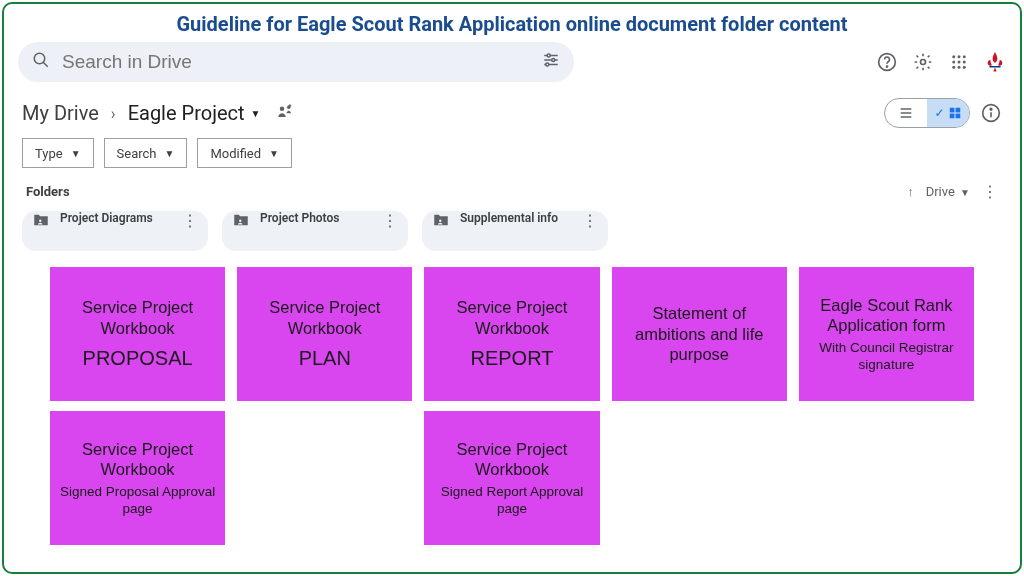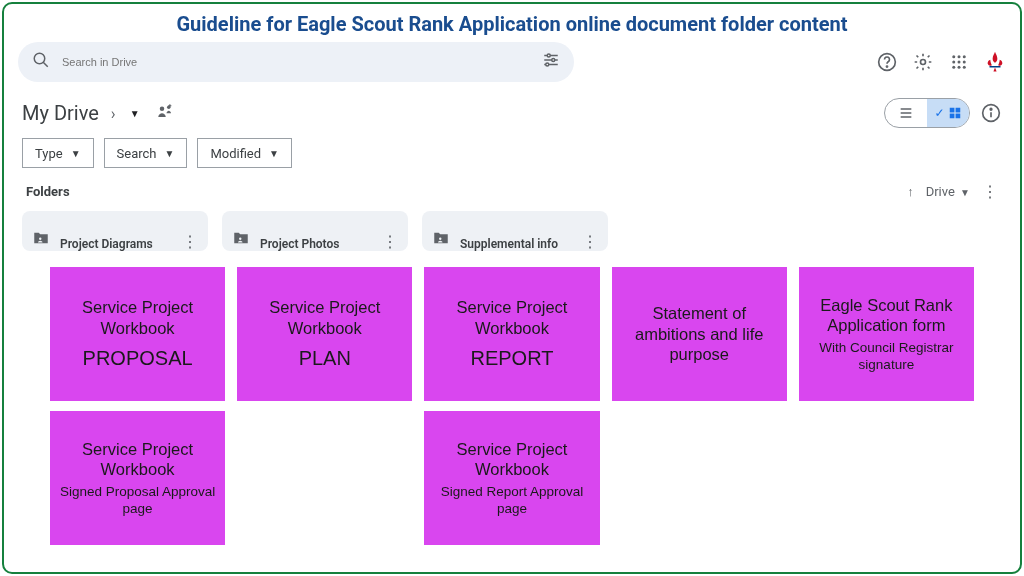--- a/index.html
+++ b/index.html
@@ -41,21 +41,21 @@
       flex: 1;
       max-width: 556px;
       padding: 0 14px;
       gap: 12px;
     }
     .search-icon { color: #5f6368; font-size: 18px; }
     .search-input {
       flex: 1;
       border: none;
       background: transparent;
-      font-size: 11px;
+      font-size: 19px;
       color: #0369a1;
       outline: none;
     }
     .tune-icon { color: #5f6368; font-size: 16px; }
     .right-icons {
       margin-left: auto;
       display: flex;
       align-items: center;
       gap: 14px;
     }
@@ -150,23 +150,23 @@
       color: #5f6368;
       font-size: 13px;
     }
     .folder-row {
       display: flex;
       gap: 14px;
       padding: 6px 18px 16px;
     }
     .folder-chip {
       display: flex;
-      align-items: flex-end;
+      align-items: flex-start;
       background: #eef1f5;
-      border-radius: 8px;
+      border-radius: 14px;
       height: 40px;
       padding: 0 10px;
       width: 186px;
       gap: 10px;
       cursor: pointer;
     }
     .folder-icon { color: #5f6368; }
     .folder-name {
       font-size: 12px;
       font-weight: 600;
@@ -277,20 +277,21 @@
             <path fill="#ce1126" d="M12 21l-2 5h4z"></path>
           </svg>
       </span>
     </div>
   </div>
 
   <div class="breadcrumb-row">
     <span class="crumb">My Drive</span>
     <span class="chevron">›</span>
     <span class="crumb-current">
+      <span>Eagle Project</span>
       <span class="dropdown-caret">▼</span>
     </span>
     <span class="share-icon">
       <svg width="18" height="18" viewBox="0 0 24 24" fill="currentColor">
           <circle cx="8" cy="9" r="3"></circle>
           <path d="M3 20c0-3 3-5 5-5s5 2 5 5H3z"></path>
           <circle cx="17" cy="7" r="2.3"></circle>
           <path d="M14 15c0-2 2-3.5 3-3.5s3 1.5 3 3.5h-6z"></path>
           <path d="M18.5 3v4M20.5 5h-4" stroke="currentColor" stroke-width="1.5"></path>
         </svg>

